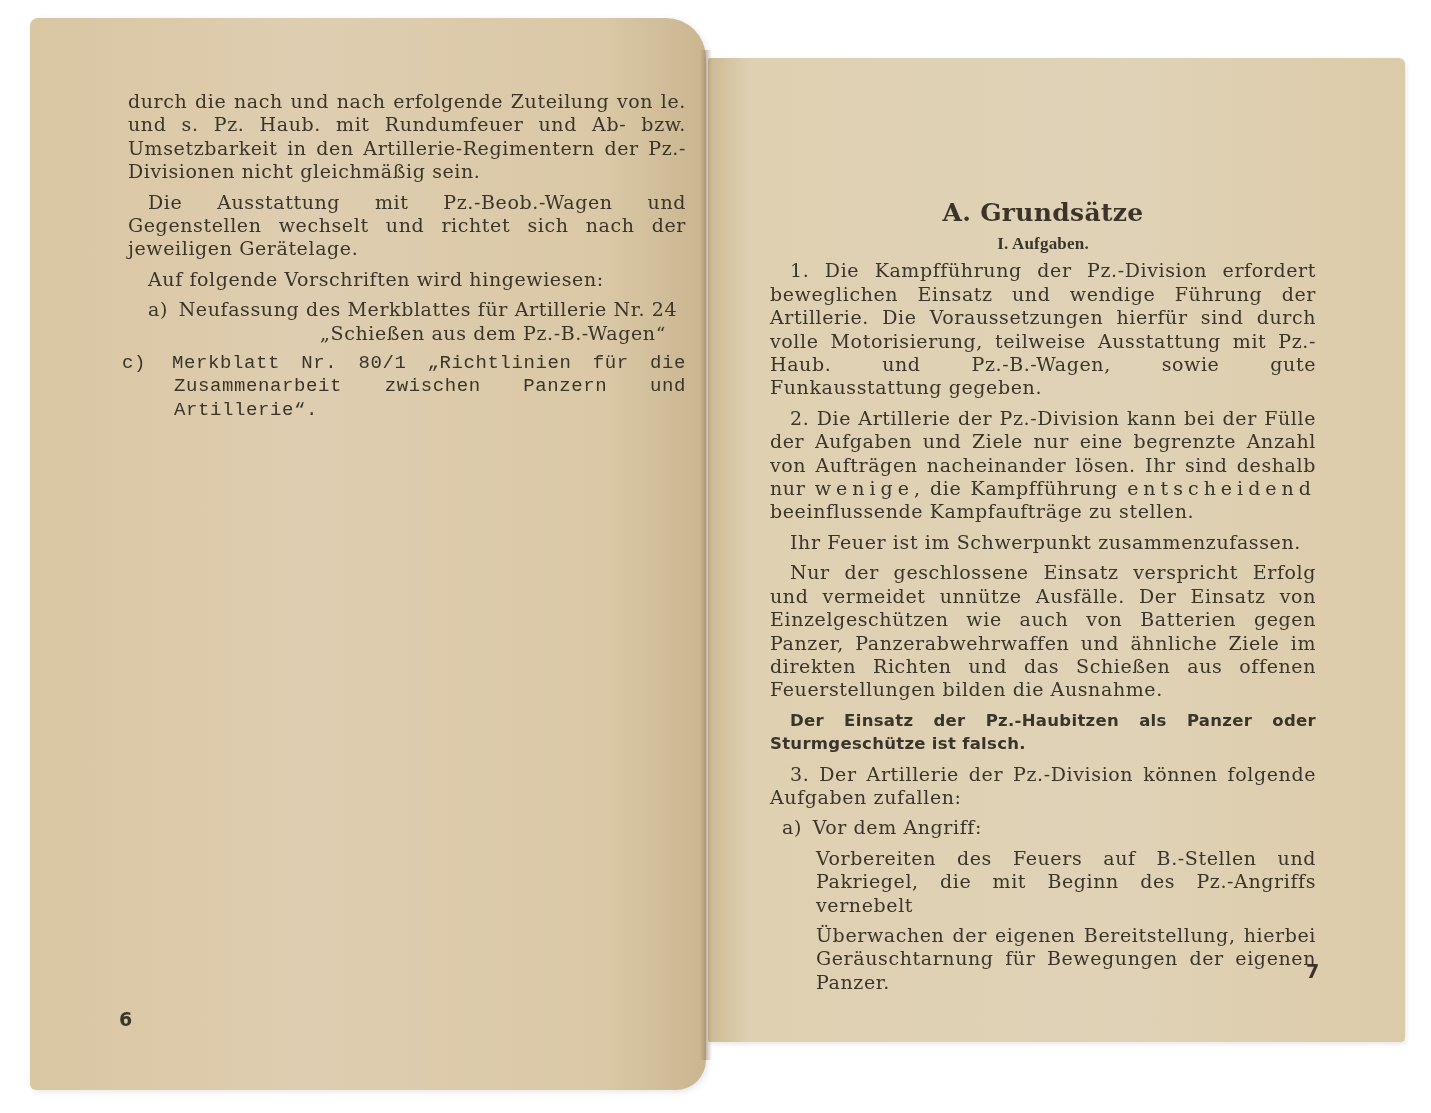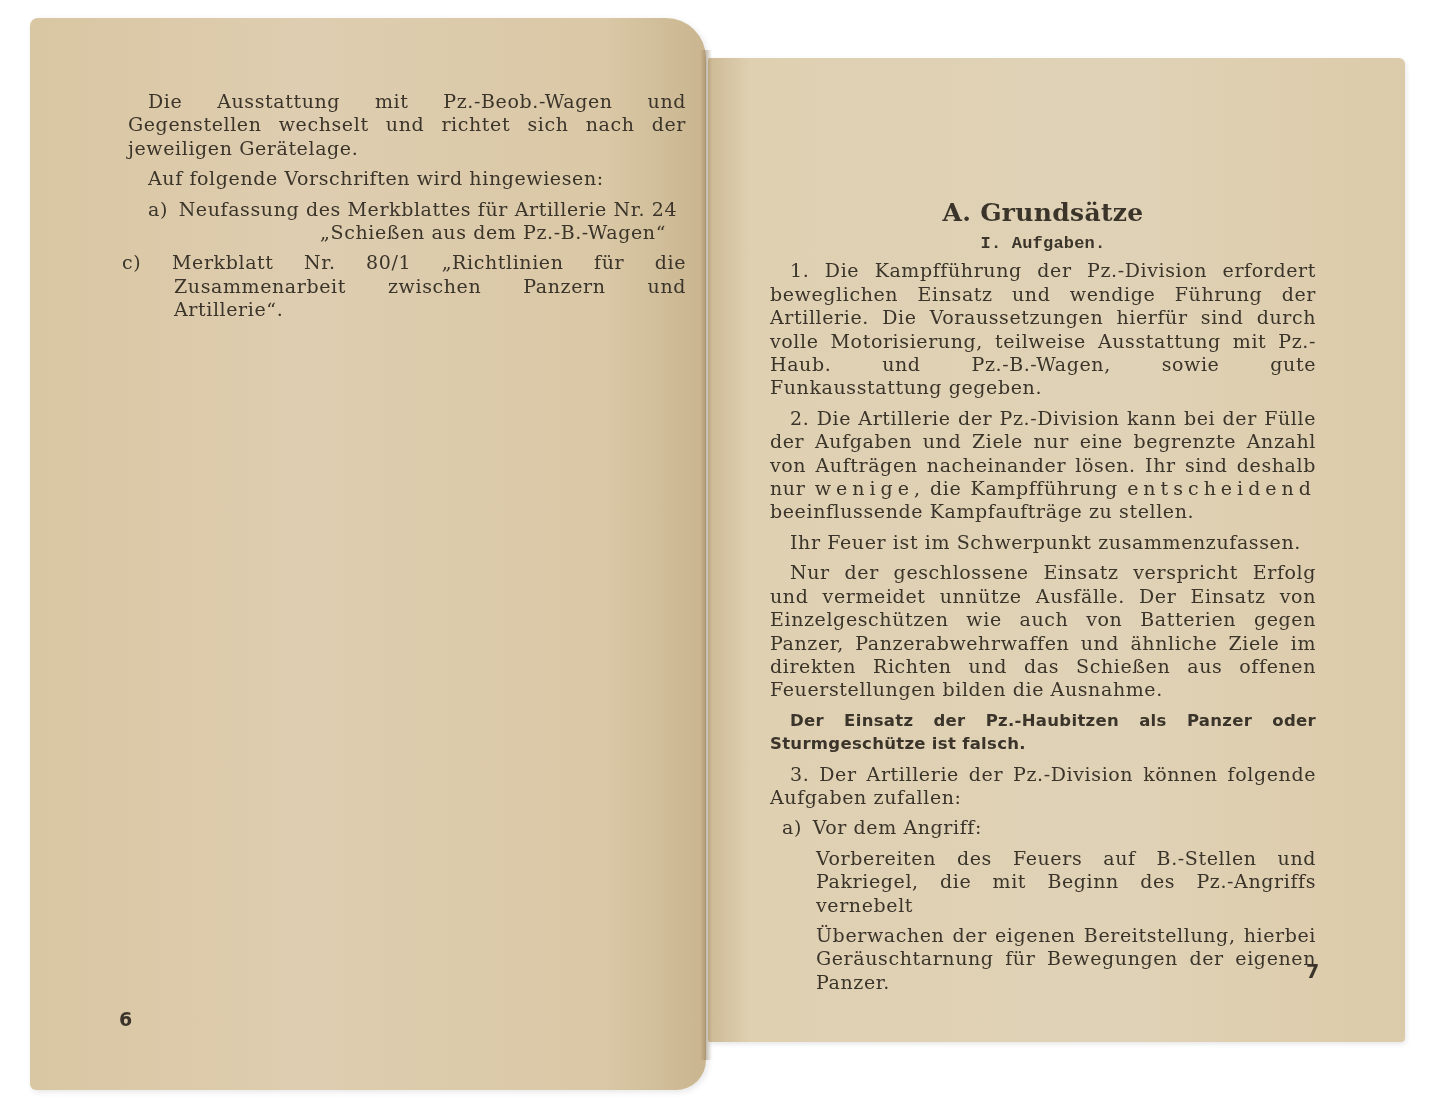--- a/index.html
+++ b/index.html
@@ -32,49 +32,50 @@
   .text { position: absolute; font-size: 19px; line-height: 23.4px; letter-spacing: 0.6px; }
   .para { margin: 0 0 7px 0; text-align: justify; text-align-last: left; }
   .indent { text-indent: 20px; }
   .item { margin: 0 0 7px 0; text-align: justify; }
   .item .label { display: inline-block; width: 24px; }
   .hang { padding-left: 26px; text-indent: -26px; }
   #left-text { left: 128px; top: 90px; width: 558px; }
   #right-text { left: 770px; top: 196px; width: 546px; }
   .center { text-align: left; text-align-last: center; margin: 0 0 7px 0; }
   .h1 { font-size: 25px; font-weight: bold; line-height: 34px; letter-spacing: 0.3px; margin-bottom: 2px; }
-  .h2 { font-size: 17px; font-weight: bold; font-family: Liberation Mono, monospace; letter-spacing: 0.2px; margin-bottom: 4px; }
+  .h2 { font-size: 17px; font-weight: bold; font-family: Liberation Serif, serif; letter-spacing: 0.2px; margin-bottom: 4px; }
   .bold-sans { font-family: "DejaVu Sans", "Liberation Sans", sans-serif; font-weight: bold; font-size: 16.5px; letter-spacing: 0.3px; }
   .spaced { letter-spacing: 5px; }
   .sub { padding-left: 46px; }
   .pageno { position: absolute; font-size: 19px; font-weight: bold; font-family: "DejaVu Sans", "Liberation Sans", sans-serif; }
   #page-number-left { left: 119px; top: 1008px; }
   #page-number-right { left: 1306px; top: 960px; }
 </style>
 </head>
 <body>
 
 <div id="left-page" class="page"></div>
 <div id="right-page" class="page"></div>
 <div class="gutter"></div>
 
 <div id="left-text" class="text">
+  <p class="para">durch die nach und nach erfolgende Zuteilung von le. und s. Pz. Haub. mit Rundumfeuer und Ab- bzw. Umsetzbarkeit in den Artillerie-Regimentern der Pz.-Divisionen nicht gleichmäßig sein.</p>
   <p class="para indent">Die Ausstattung mit Pz.-Beob.-Wagen und Gegenstellen wechselt und richtet sich nach der jeweiligen Gerätelage.</p>
   <p class="para indent">Auf folgende Vorschriften wird hingewiesen:</p>
 
   <div class="item" style="padding-left:20px;">
     <div>
       <span class="label">a)</span>
       <span>Neufassung des Merkblattes für Artillerie Nr. 24</span>
     </div>
     <div style="text-align:right; padding-right:20px;">„Schießen aus dem Pz.-B.-Wagen“</div>
   </div>
 
 
-  <div class="item" style="padding-left:20px;">
+  <div class="item" style="padding-left:20px;font-family:Liberation Mono, monospace;">
     <div class="hang">
       <span class="label">c)</span><span>Merkblatt Nr. 80/1 „Richtlinien für die Zusammenarbeit zwischen Panzern und Artillerie“.</span>
     </div>
   </div>
 </div>
 
 <div id="page-number-left" class="pageno">6</div>
 
 <div id="right-text" class="text">
   <div class="center h1">A. Grundsätze</div>

